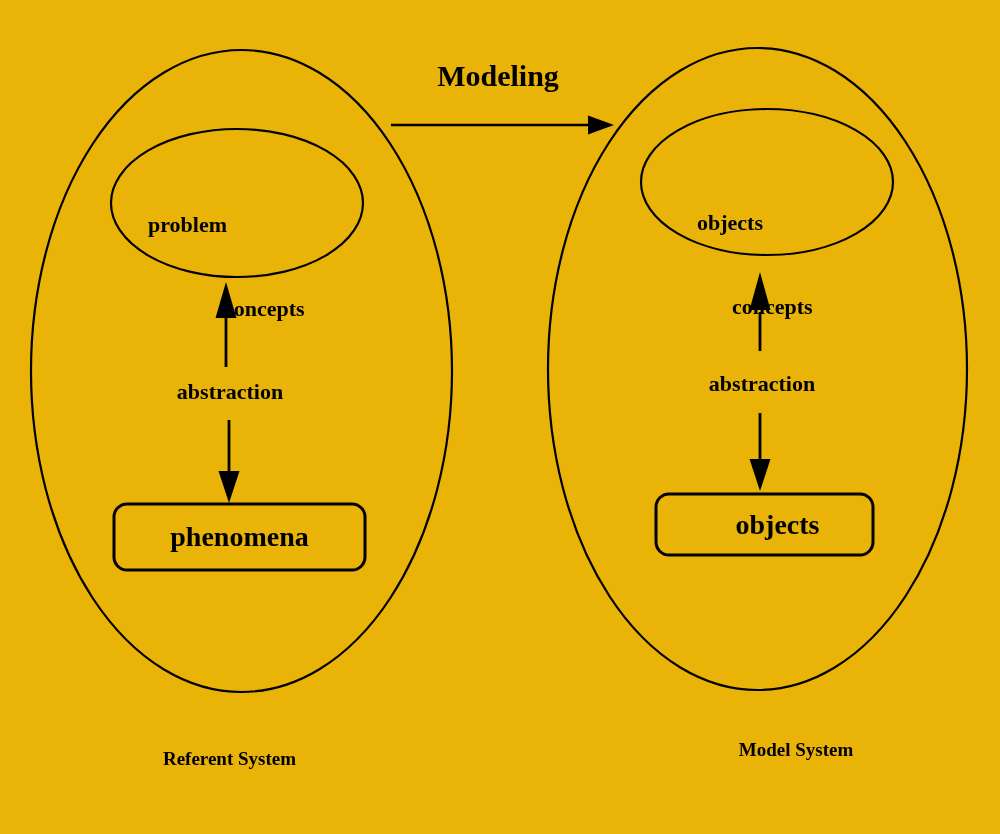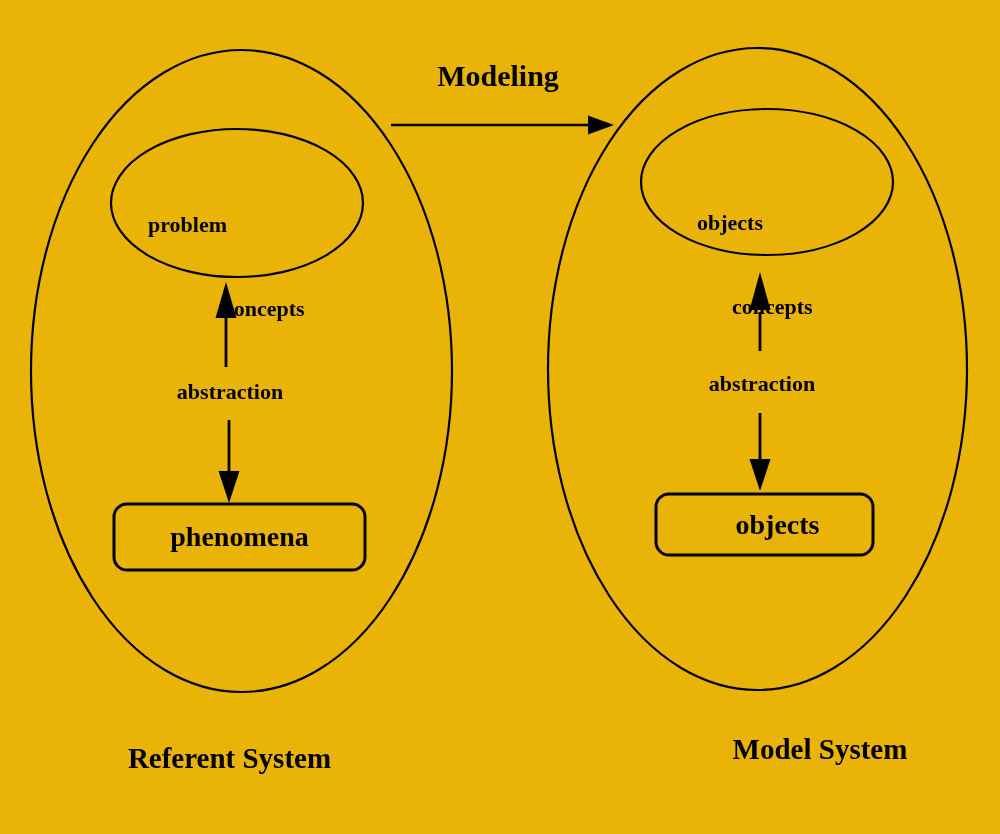--- a/index.html
+++ b/index.html
@@ -25,21 +25,21 @@
   .lbl {
     position: absolute;
     font-weight: bold;
     font-size: 22px;
     line-height: 28px;
     white-space: pre;
     color: #000000;
   }
   .center { text-align: center; }
   .modeling-lbl  { font-size: 30px; line-height: 30px; }
-  .system-title  { font-size: 29px; line-height: 29px; }
+  .system-title  { font-size: 19px; line-height: 29px; }
   .concept-lines div { white-space: pre; }
   .indent-l1 { padding-left: 39px; }
   .indent-l2 { padding-left: 76px; }
   .indent-r1 { padding-left: 35px; }
   .box-lbl {
     position: absolute;
     display: flex;
     align-items: center;
     justify-content: center;
     font-weight: bold;
@@ -91,15 +91,15 @@
     <div class="indent-r1">concepts</div>
   </div>
 
   <div class="lbl center" style="left:130px; top:378px; width:200px;">abstraction</div>
   <div class="lbl center" style="left:662px; top:370px; width:200px;">abstraction</div>
 
   <div class="box-lbl" style="left:114px; top:504px; width:251px; height:66px;">phenomena</div>
   <div class="box-lbl" style="left:656px; top:494px; width:243px; height:61px;">objects</div>
 
   <div class="lbl system-title center" style="left:79px; top:744px; width:301px;">Referent System</div>
-  <div class="lbl system-title center" style="left:670px; top:735px; width:300px;">Model System</div>
+  <div class="lbl system-title center" style="left:646px; top:735px; width:300px;">Model System</div>
 
 </div>
 
 </body></html>

